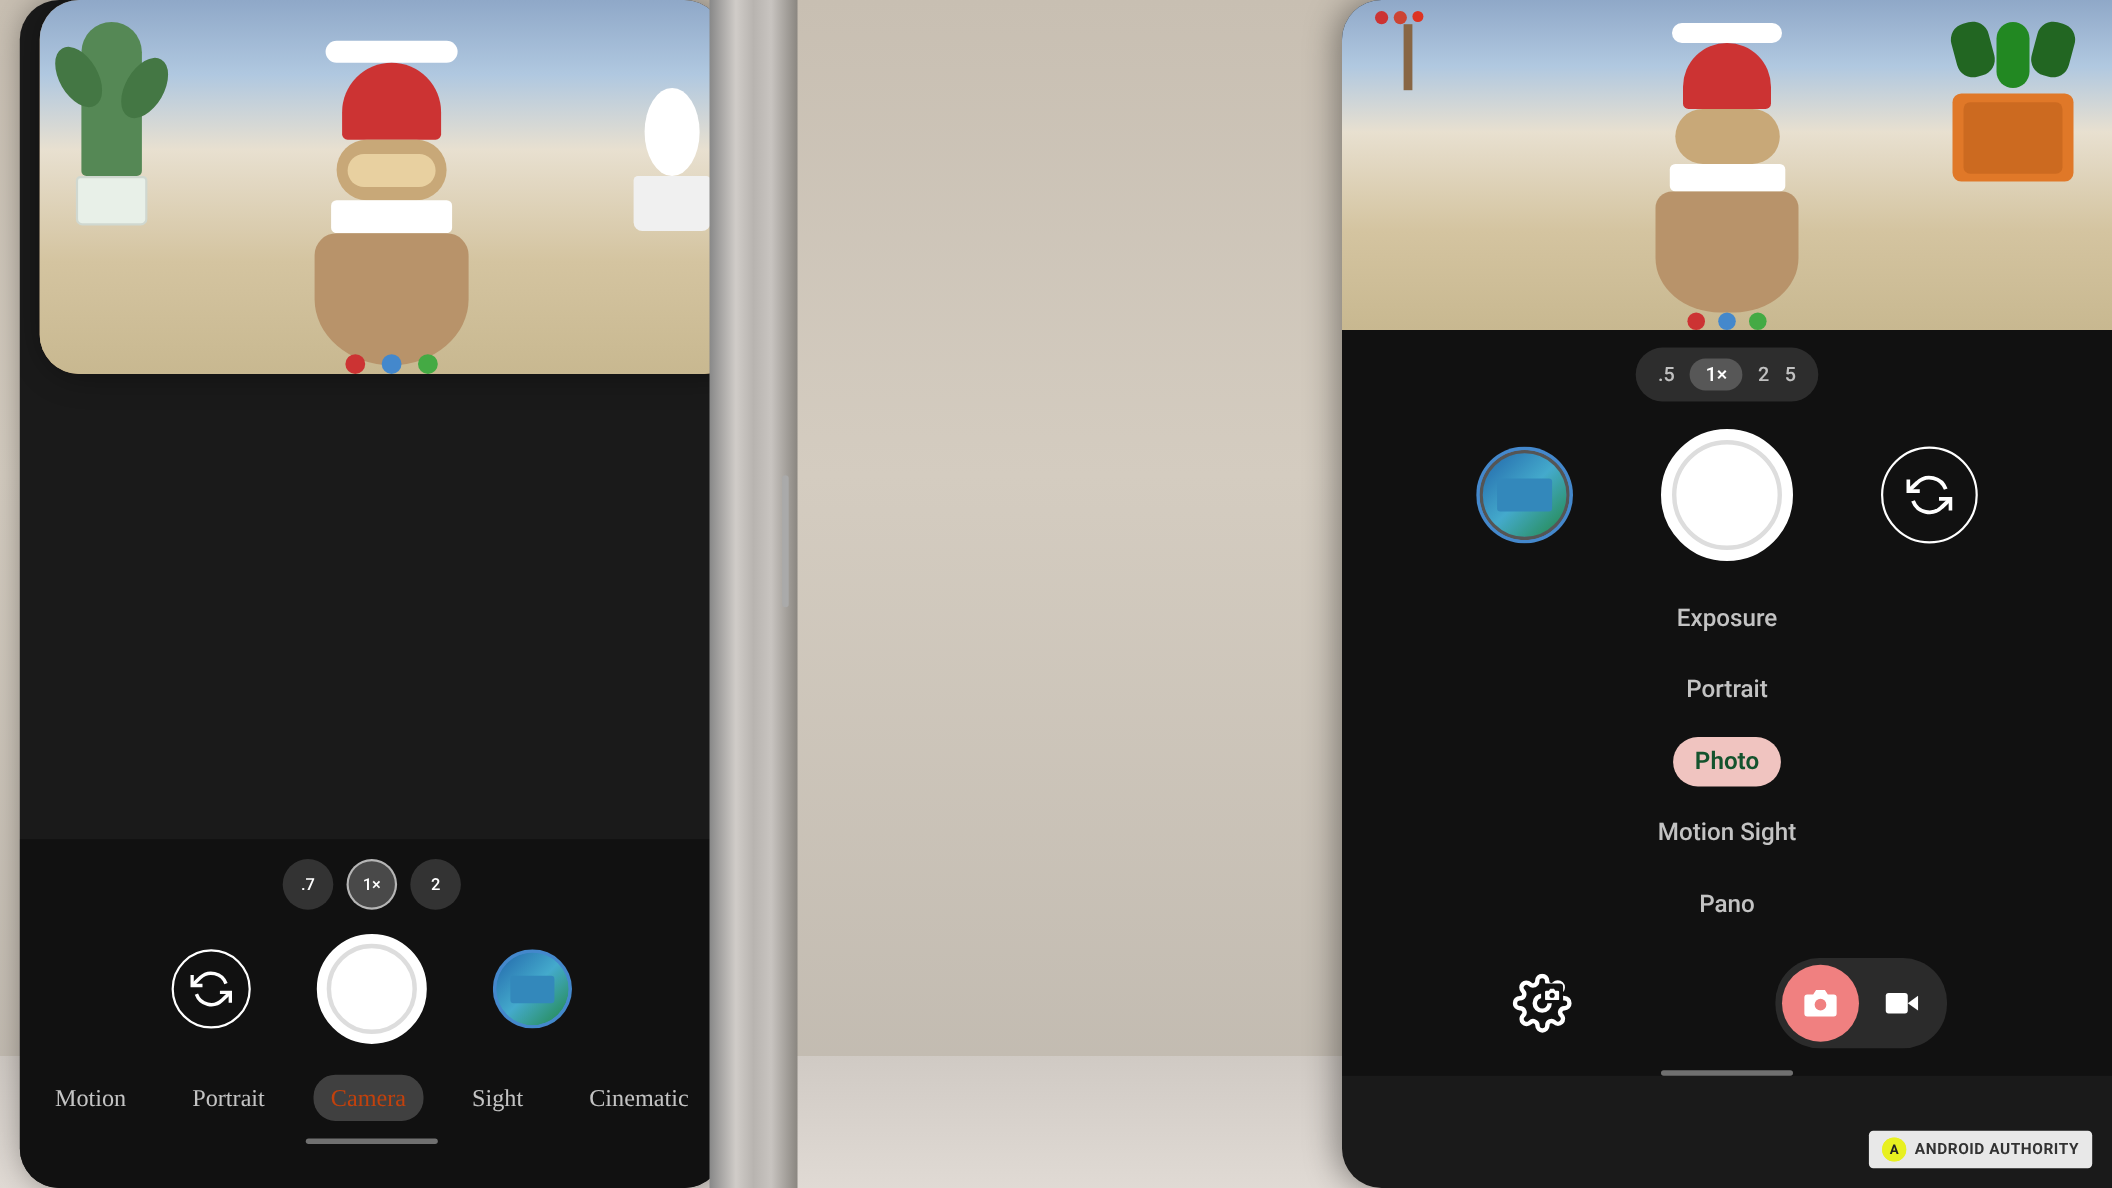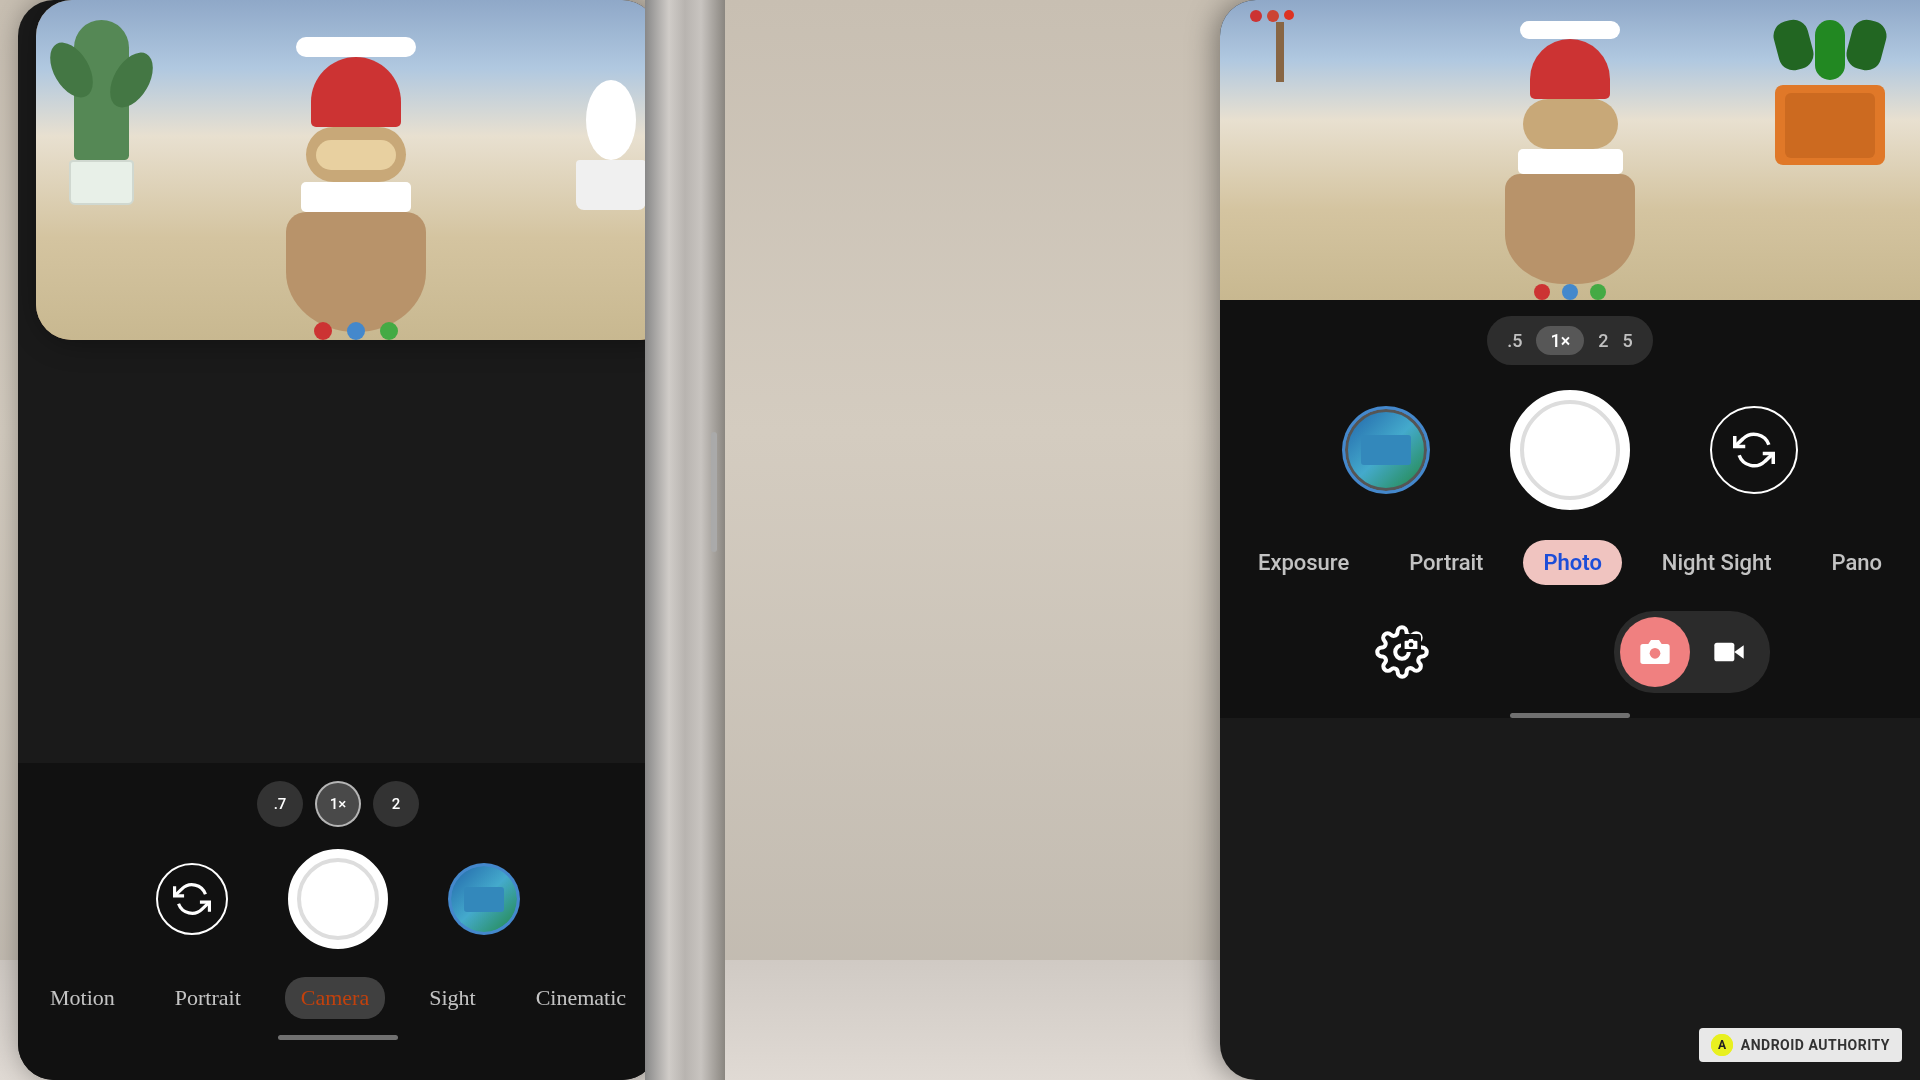--- a/index.html
+++ b/index.html
@@ -211,35 +211,36 @@
     }
 
     
     .mode-bar-right {
       display: flex;
       justify-content: center;
       align-items: center;
       gap: 20px;
       padding: 10px 0 16px;
       overflow: hidden;
+      flex-direction: column;
     }
 
     .mode-item-right {
       color: rgba(255,255,255,0.75);
       font-size: 22px;
       font-weight: 500;
       cursor: pointer;
       padding: 10px 20px;
       border-radius: 25px;
       white-space: nowrap;
     }
 
     .mode-item-right.active {
       background: #f0c4c0;
-      color: #1d4ed8;
+      color: #14532d;
       font-weight: 600;
     }
 
     
     .bottom-controls-right {
       display: flex;
       justify-content: space-around;
       align-items: center;
       padding: 10px 60px 20px;
     }
@@ -492,21 +493,21 @@
             <path d="M1 4v6h6M23 20v-6h-6"></path>
             <path d="M20.49 9A9 9 0 0 0 5.64 5.64L1 10m22 4l-4.64 4.36A9 9 0 0 1 3.51 15"></path>
           </svg>
         </div>
       </div>
 
       <div class="mode-bar-right">
         <div class="mode-item-right">Exposure</div>
         <div class="mode-item-right">Portrait</div>
         <div class="mode-item-right active">Photo</div>
-        <div class="mode-item-right">Night Sight</div>
+        <div class="mode-item-right">Motion Sight</div>
         <div class="mode-item-right">Pano</div>
       </div>
 
       <div class="bottom-controls-right">
 
         <div class="settings-icon-btn">
           <svg width="54" height="54" viewBox="0 0 24 24" fill="none" stroke="white" stroke-width="1.8">
             <circle cx="12" cy="12" r="3"></circle>
             <path d="M19.4 15a1.65 1.65 0 0 0 .33 1.82l.06.06a2 2 0 0 1-2.83 2.83l-.06-.06a1.65 1.65 0 0 0-1.82-.33 1.65 1.65 0 0 0-1 1.51V21a2 2 0 0 1-4 0v-.09A1.65 1.65 0 0 0 9 19.4a1.65 1.65 0 0 0-1.82.33l-.06.06a2 2 0 0 1-2.83-2.83l.06-.06A1.65 1.65 0 0 0 4.68 15a1.65 1.65 0 0 0-1.51-1H3a2 2 0 0 1 0-4h.09A1.65 1.65 0 0 0 4.6 9a1.65 1.65 0 0 0-.33-1.82l-.06-.06a2 2 0 0 1 2.83-2.83l.06.06A1.65 1.65 0 0 0 9 4.68a1.65 1.65 0 0 0 1-1.51V3a2 2 0 0 1 4 0v.09a1.65 1.65 0 0 0 1 1.51 1.65 1.65 0 0 0 1.82-.33l.06-.06a2 2 0 0 1 2.83 2.83l-.06.06A1.65 1.65 0 0 0 19.4 9a1.65 1.65 0 0 0 1.51 1H21a2 2 0 0 1 0 4h-.09a1.65 1.65 0 0 0-1.51 1z"></path>
           </svg>

